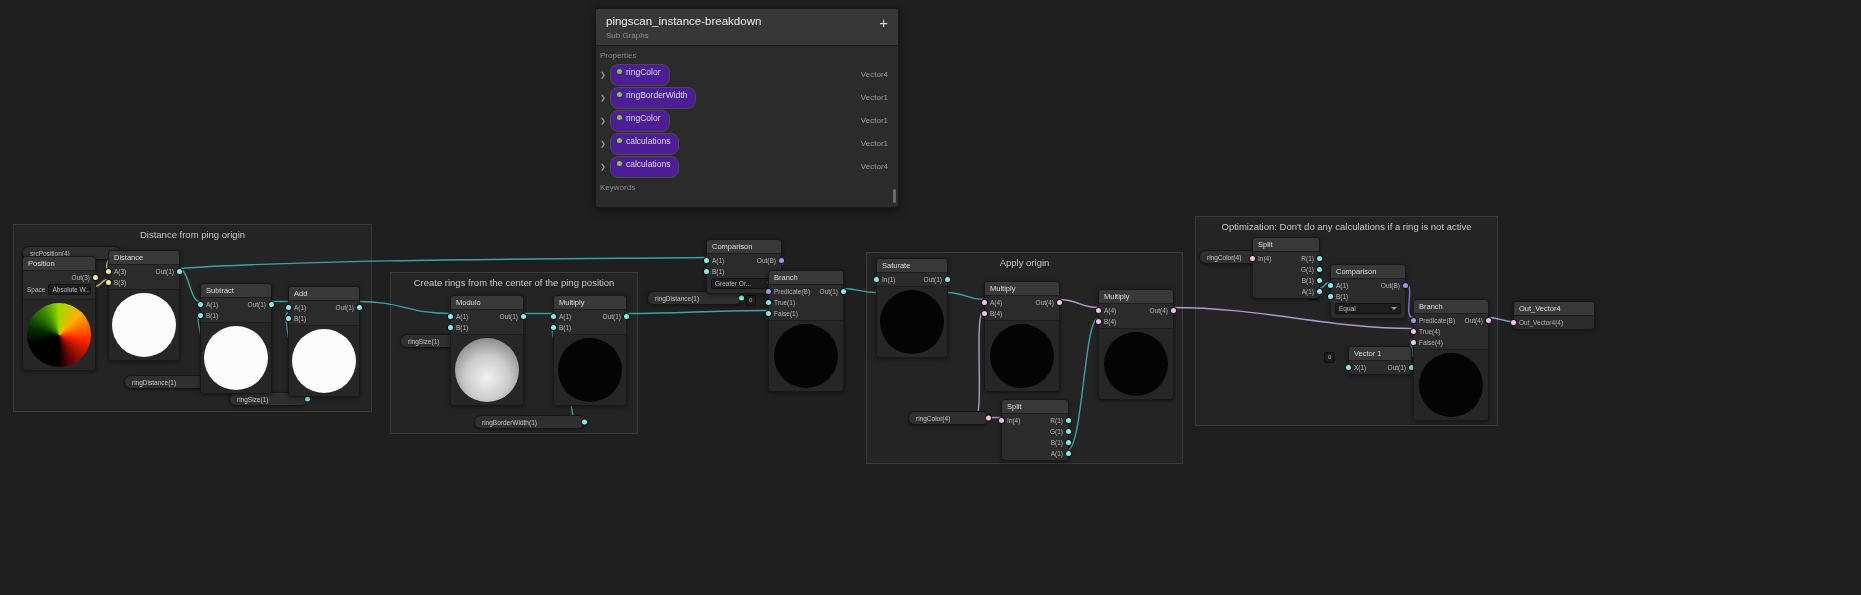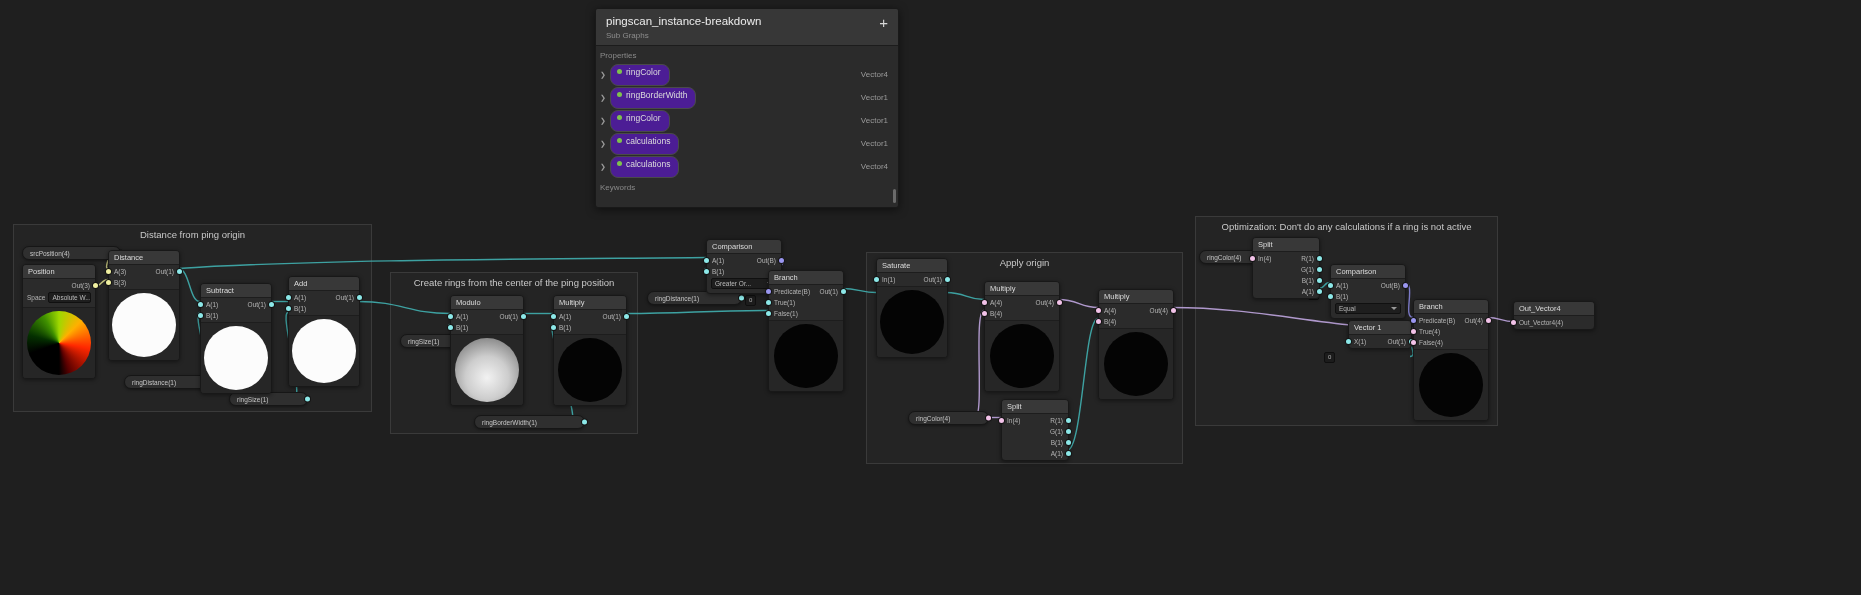--- a/index.html
+++ b/index.html
@@ -138,21 +138,21 @@
   </div>
   <div class="pill" style="left:1199px;top:250px;width:50px">
     <span class="pl">ringColor(4)</span>
     <span class="dot t4 pdot"></span>
   </div>
 
   <div class="chip" style="left:745px;top:295px">0</div>
   <div class="chip" style="left:1308px;top:289px">1</div>
   <div class="chip" style="left:1324px;top:352px">0</div>
 
-  <div class="node" style="left:22px;top:264px;width:72px">
+  <div class="node" style="left:22px;top:256px;width:72px">
     <div class="nh">Position</div>
     <div class="nb">
       <div class="prow">
         <span class="port out">
             <span class="pl">Out(3)</span>
             <span class="dot t3"></span>
           </span>
       </div>
       <div class="enumrow">
         <span class="pl">Space</span>
@@ -209,21 +209,21 @@
             <span class="dot t3"></span>
             <span class="pl">B(3)</span>
           </span>
       </div>
     </div>
     <div class="preview">
         <div class="circle white"></div>
       </div>
   </div>
 
-  <div class="node" style="left:288px;top:276px;width:70px">
+  <div class="node" style="left:288px;top:286px;width:70px">
     <div class="nh">Add</div>
     <div class="nb">
       <div class="prow">
         <span class="port in">
             <span class="dot t1"></span>
             <span class="pl">A(1)</span>
           </span>
         <span class="port out">
             <span class="pl">Out(1)</span>
             <span class="dot t1"></span>
@@ -508,21 +508,21 @@
       </div>
       <div class="enumrow">
         <span class="enum">
             <span>Equal</span>
             <span class="darr"></span>
           </span>
       </div>
     </div>
   </div>
 
-  <div class="node" style="left:1348px;top:320px;width:62px">
+  <div class="node" style="left:1348px;top:346px;width:62px">
     <div class="nh">Vector 1</div>
     <div class="nb">
       <div class="prow">
         <span class="port in">
             <span class="dot t1"></span>
             <span class="pl">X(1)</span>
           </span>
         <span class="port out">
             <span class="pl">Out(1)</span>
             <span class="dot t1"></span>

